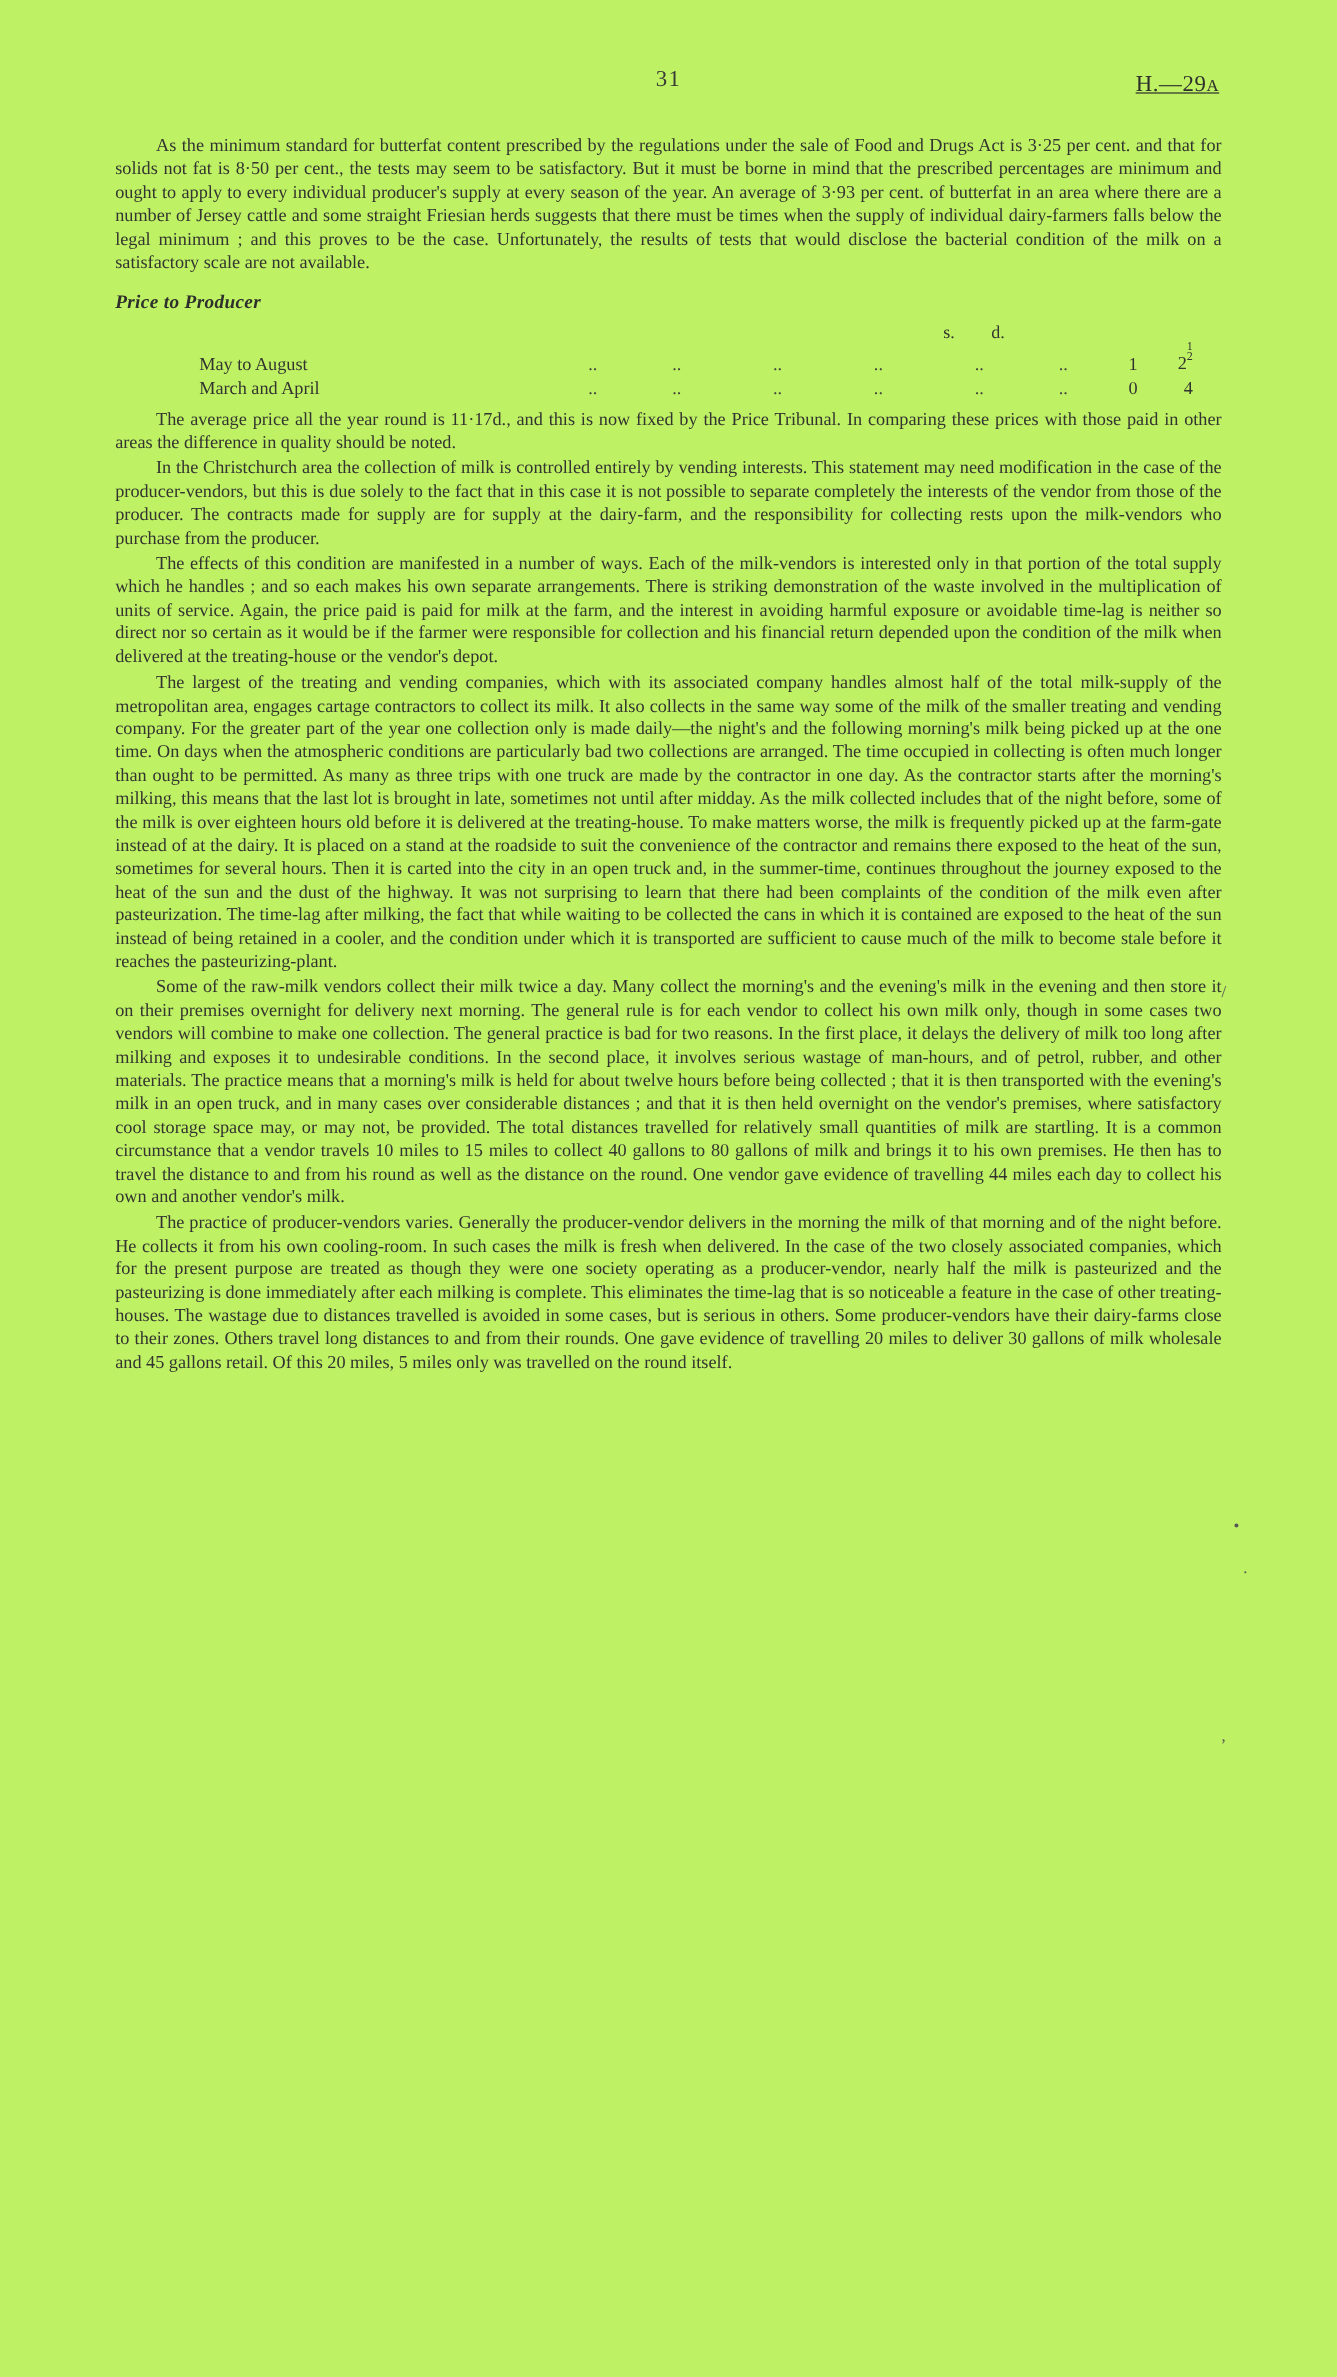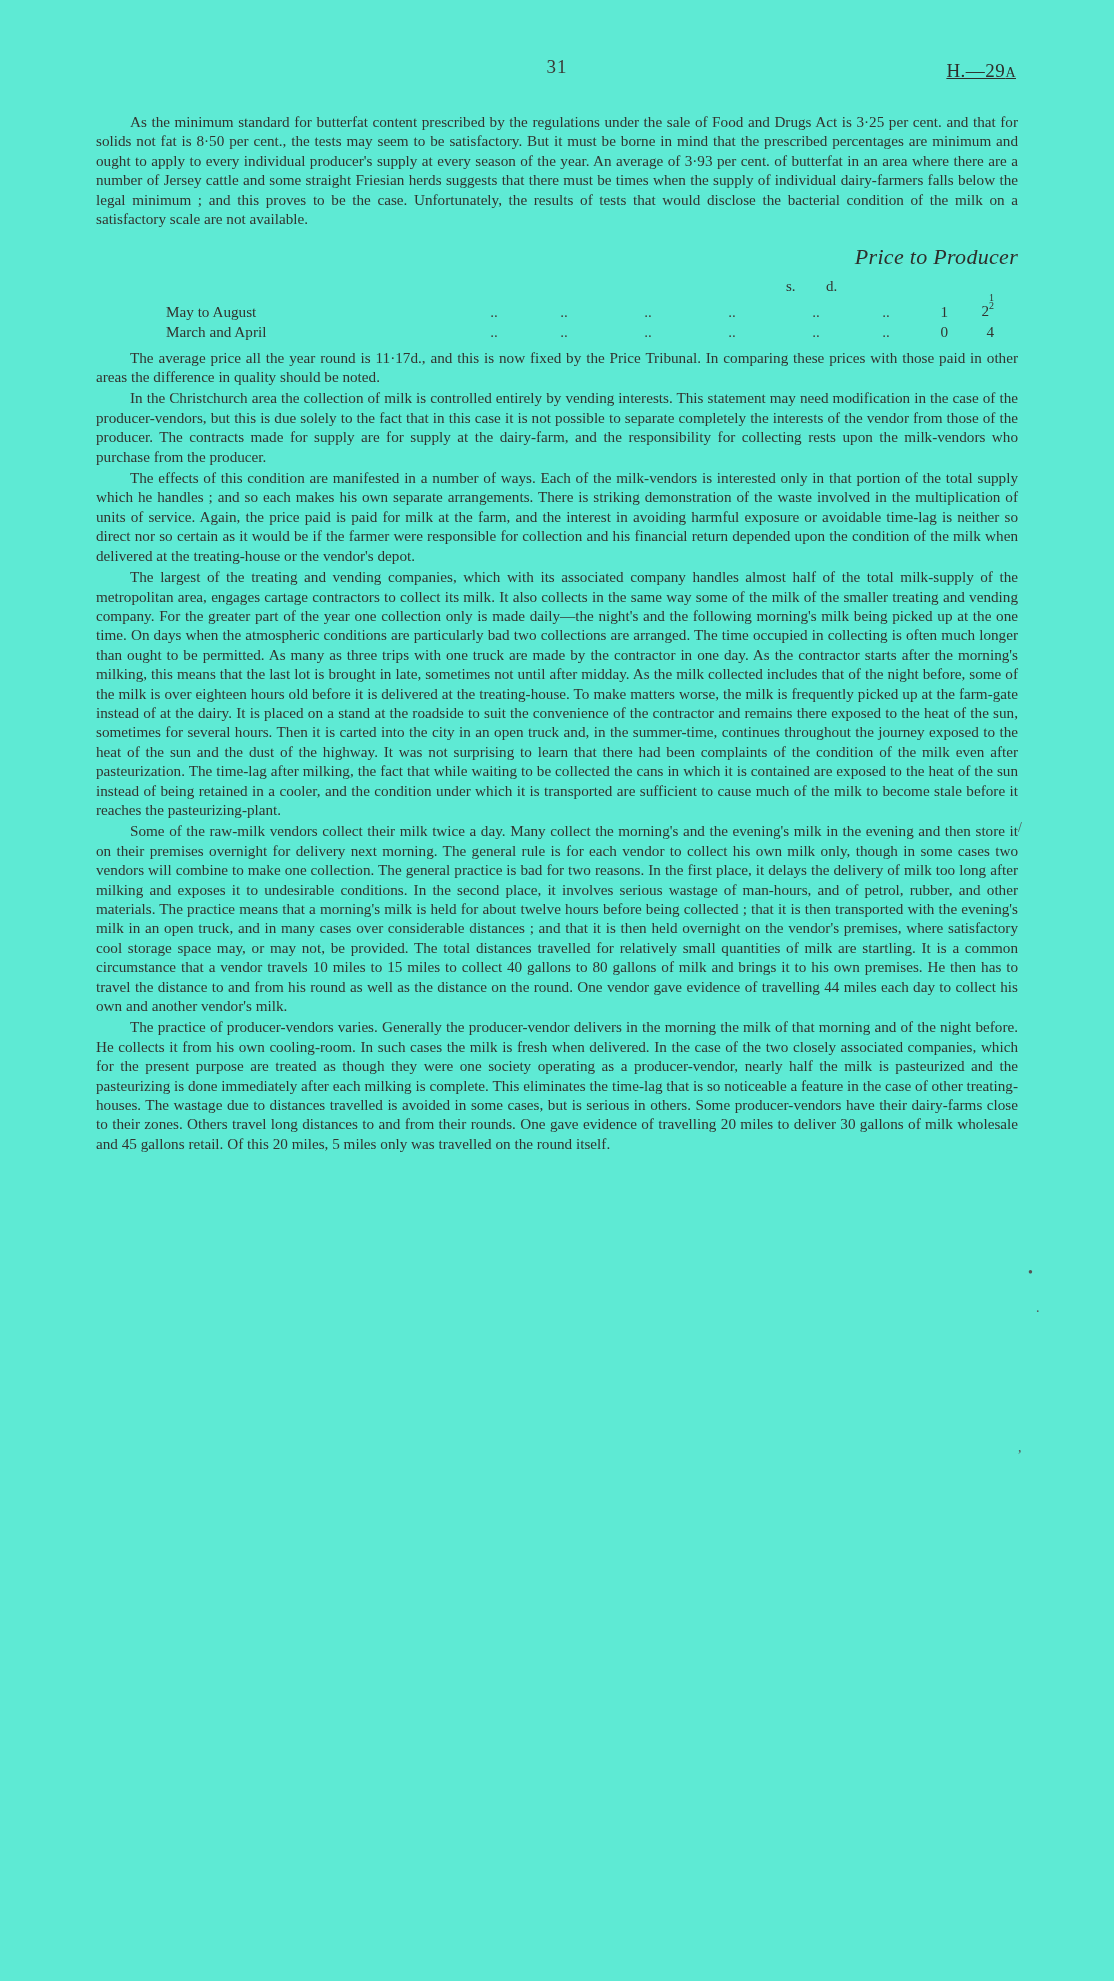--- a/index.html
+++ b/index.html
@@ -12,21 +12,21 @@
     min-height: 1981px;
     font-family: "Liberation Serif", serif;
     color: #2b2b28;
   }
   .page {
     position: relative;
     width: 1114px;
     min-height: 1981px;
     box-sizing: border-box;
     padding: 56px 96px 40px 96px;
-    background: #5eead4;
+    background: #bef264;
   }
   .page-header {
     position: relative;
     height: 46px;
     margin-bottom: 10px;
   }
   .page-number {
     position: absolute;
     left: 50%;
     transform: translateX(-50%);
@@ -51,24 +51,24 @@
   p.para {
     margin: 0 0 2px 0;
     font-size: 15.2px;
     line-height: 19.4px;
     text-align: justify;
     text-indent: 34px;
     color: #33332f;
     hyphens: none;
   }
   h2.section-heading {
-    text-align: right;
-    font-weight: normal;
+    text-align: left;
+    font-weight: bold;
     font-style: italic;
-    font-size: 22px;
+    font-size: 16px;
     margin: 16px 0 8px 0;
     color: #2e2e2b;
     letter-spacing: 0.3px;
   }
   h2.caps-heading {
     text-align: center;
     font-weight: normal;
     font-style: normal;
     font-size: 15px;
     margin: 24px 0 14px 0;

